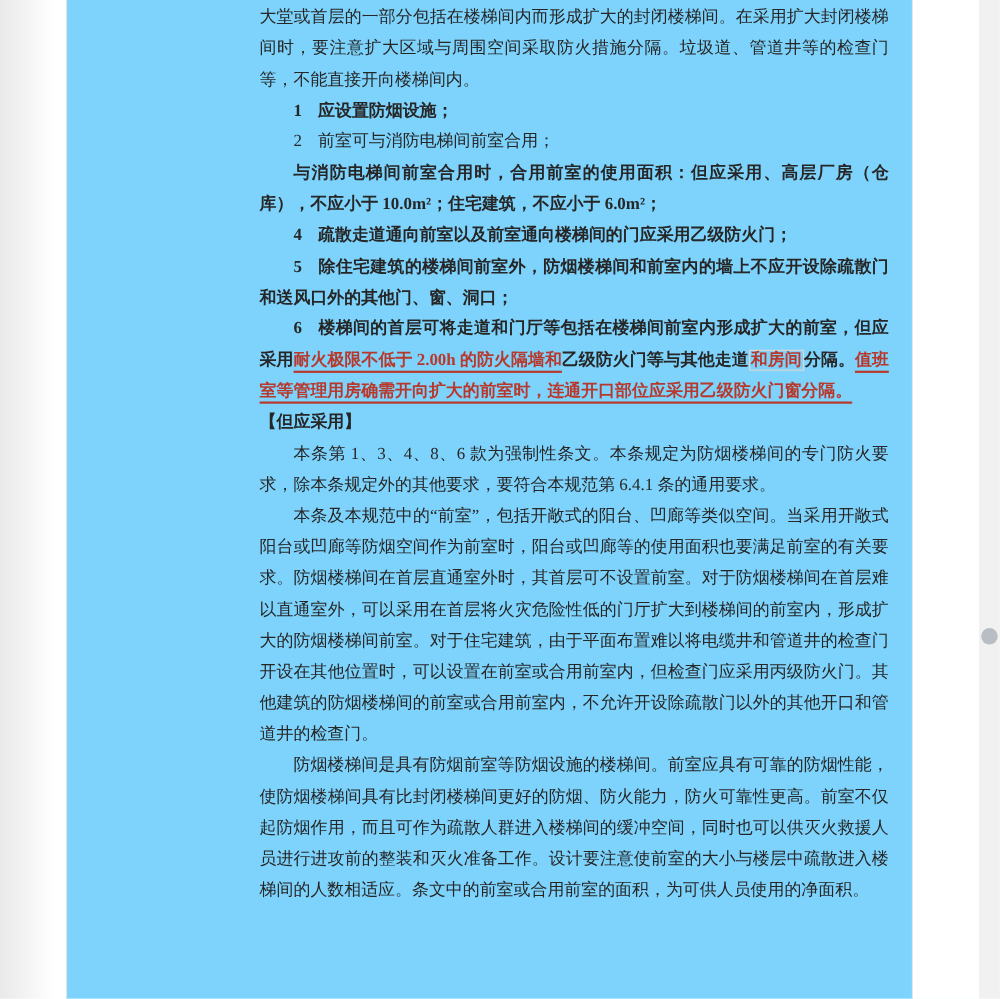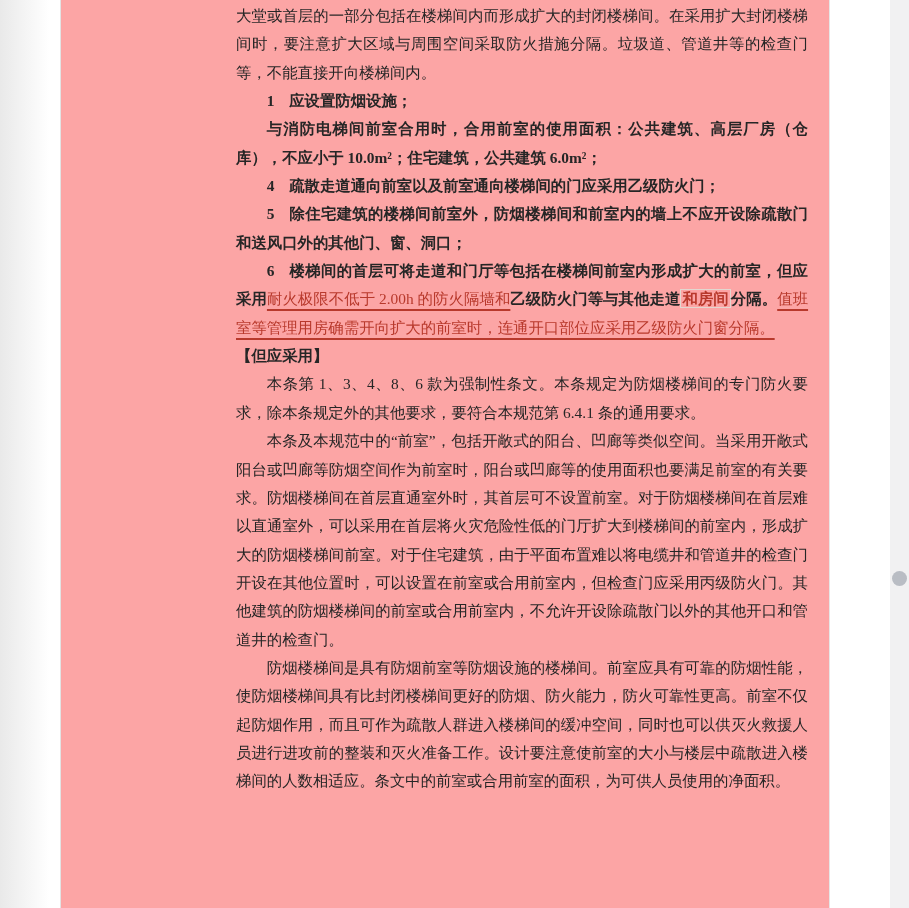--- a/index.html
+++ b/index.html
@@ -6,21 +6,21 @@
   body{
     width:909px;height:908px;position:relative;overflow:hidden;
     font-family:"Liberation Serif","DejaVu Serif",serif;
   }
   .left-shade{
     position:absolute;left:0;top:0;width:58px;height:908px;
     background:linear-gradient(to right,#e9e9e9 0%,#ffffff 85%);
   }
   .page{
     position:absolute;left:60px;top:0;width:770px;height:908px;
-    background:#fca5a5;border-left:1px solid #e3e3e3;border-right:1px solid #e6e6e6;
+    background:#7dd3fc;border-left:1px solid #e3e3e3;border-right:1px solid #e6e6e6;
     box-sizing:border-box;
   }
   .scroll-track{
     position:absolute;right:0;top:0;width:19px;height:908px;
     background:#f1f1f2;
   }
   .scroll-thumb{
     position:absolute;left:892px;top:571px;width:15px;height:15px;
     border-radius:50%;background:#b9bdc4;cursor:pointer;
   }
@@ -29,38 +29,39 @@
     font-size:15.4px;line-height:28.34px;color:#262626;
     text-align:justify;
   }
   .para{margin:0;}
   .para.indent{text-indent:2em;}
   .s-r{font-weight:normal;}
   .s-b{font-weight:bold;}
   .s-num{font-weight:bold;margin-right:0.95em;}
   .s-numr{font-weight:normal;margin-right:0.95em;}
   .s-ru{
-    color:var(--red);font-weight:normal;
+    color:var(--red);font-weight:bold;
     text-decoration:underline;text-decoration-thickness:1.5px;text-underline-offset:5px;
   }
   .s-rb{
     color:var(--red);font-weight:bold;
     border:1px solid #e2d7d0;padding:0 1px;font-family:Liberation Serif, serif;
   }
 </style>
 </head>
 <body>
 
 <div class="left-shade"></div>
 
 <div class="page">
   <div class="doc-text">
       <p class="para"><span class="s-r">大堂或首层的一部分包括在楼梯间内而形成扩大的封闭楼梯间。在采用扩大封闭楼梯间时，要注意扩大区域与周围空间采取防火措施分隔。垃圾道、管道井等的检查门等，不能直接开向楼梯间内。</span></p>
       <p class="para indent"><span class="s-num">1</span><span class="s-b">应设置防烟设施；</span></p>
-      <p class="para indent"><span class="s-b">与消防电梯间前室合用时，合用前室的使用面积：公共建筑、高层厂房（仓库），不应小于 10.0m²；住宅建筑，公共建筑 6.0m²；</span></p>
+      <p class="para indent"><span class="s-numr">2</span><span class="s-r">前室可与消防电梯间前室合用；</span></p>
+      <p class="para indent"><span class="s-b">与消防电梯间前室合用时，合用前室的使用面积：但应采用、高层厂房（仓库），不应小于 10.0m²；住宅建筑，不应小于 6.0m²；</span></p>
       <p class="para indent"><span class="s-num">4</span><span class="s-b">疏散走道通向前室以及前室通向楼梯间的门应采用乙级防火门；</span></p>
       <p class="para indent"><span class="s-num">5</span><span class="s-b">除住宅建筑的楼梯间前室外，防烟楼梯间和前室内的墙上不应开设除疏散门和送风口外的其他门、窗、洞口；</span></p>
       <p class="para indent"><span class="s-num">6</span><span class="s-b">楼梯间的首层可将走道和门厅等包括在楼梯间前室内形成扩大的前室，但应采用</span><span class="s-ru">耐火极限不低于 2.00h 的防火隔墙和</span><span class="s-b">乙级防火门等与其他走道</span><span class="s-rb">和房间</span><span class="s-b">分隔。</span><span class="s-ru">值班室等管理用房确需开向扩大的前室时，连通开口部位应采用乙级防火门窗分隔。</span></p>
       <p class="para"><span class="s-b">【但应采用】</span></p>
       <p class="para indent"><span class="s-r">本条第 1、3、4、8、6 款为强制性条文。本条规定为防烟楼梯间的专门防火要求，除本条规定外的其他要求，要符合本规范第 6.4.1 条的通用要求。</span></p>
       <p class="para indent"><span class="s-r">本条及本规范中的“前室”，包括开敞式的阳台、凹廊等类似空间。当采用开敞式阳台或凹廊等防烟空间作为前室时，阳台或凹廊等的使用面积也要满足前室的有关要求。防烟楼梯间在首层直通室外时，其首层可不设置前室。对于防烟楼梯间在首层难以直通室外，可以采用在首层将火灾危险性低的门厅扩大到楼梯间的前室内，形成扩大的防烟楼梯间前室。对于住宅建筑，由于平面布置难以将电缆井和管道井的检查门开设在其他位置时，可以设置在前室或合用前室内，但检查门应采用丙级防火门。其他建筑的防烟楼梯间的前室或合用前室内，不允许开设除疏散门以外的其他开口和管道井的检查门。</span></p>
       <p class="para indent"><span class="s-r">防烟楼梯间是具有防烟前室等防烟设施的楼梯间。前室应具有可靠的防烟性能，使防烟楼梯间具有比封闭楼梯间更好的防烟、防火能力，防火可靠性更高。前室不仅起防烟作用，而且可作为疏散人群进入楼梯间的缓冲空间，同时也可以供灭火救援人员进行进攻前的整装和灭火准备工作。设计要注意使前室的大小与楼层中疏散进入楼梯间的人数相适应。条文中的前室或合用前室的面积，为可供人员使用的净面积。</span></p>
     </div>
 </div>
 

